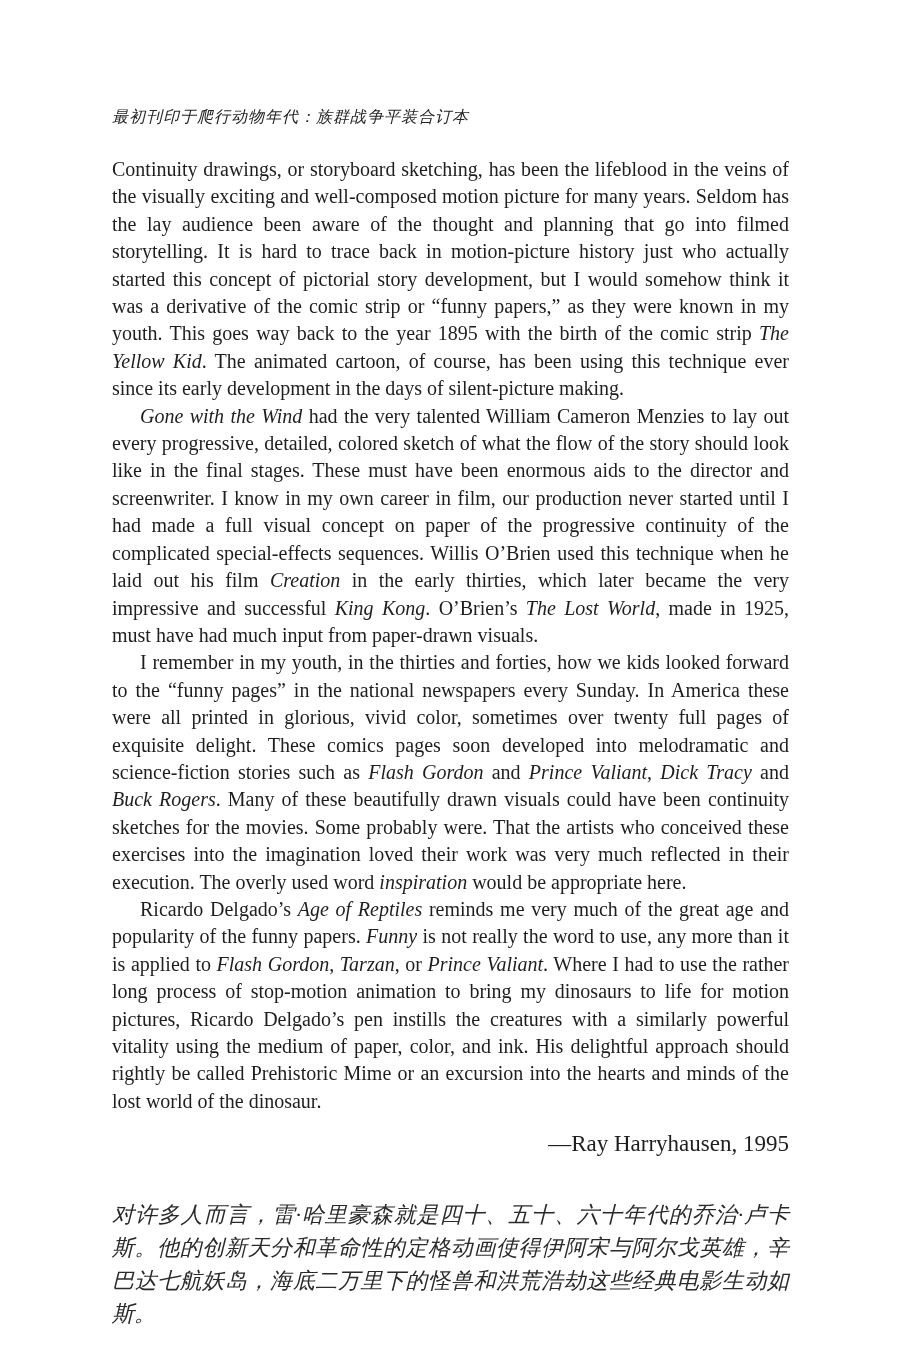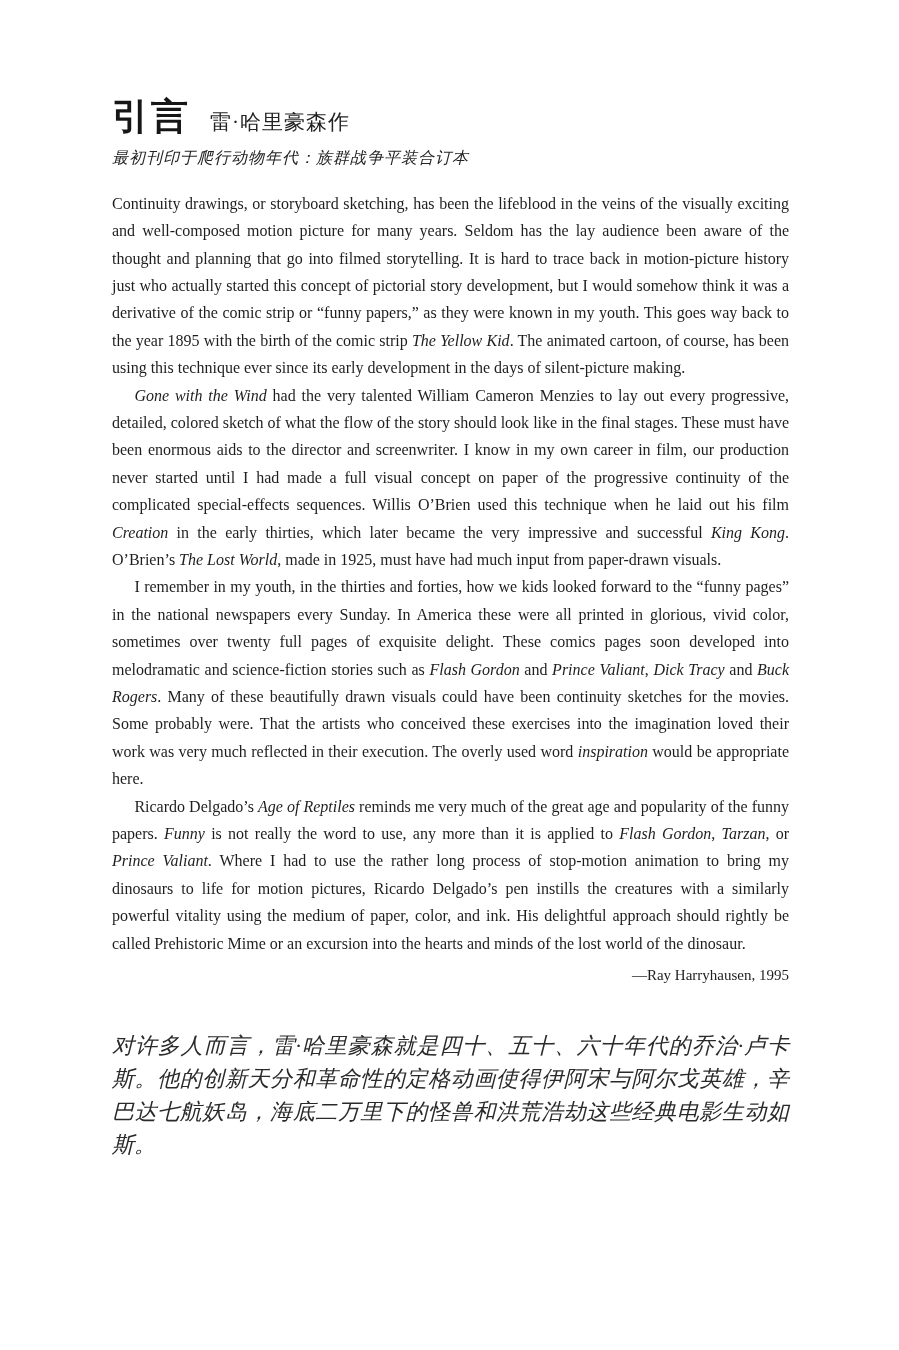--- a/index.html
+++ b/index.html
@@ -41,57 +41,53 @@
     letter-spacing: 1px;
   }
   .subtitle {
     margin-top: 10px;
     font-size: 16px;
     font-style: italic;
     color: #242424;
     letter-spacing: 1px;
   }
   .essay {
-    margin-top: 21px;
-    font-size: 16px;
+    margin-top: 28px;
+    font-size: 20px;
     line-height: 27.4px;
     text-align: justify;
     hyphens: auto;
     -webkit-hyphens: auto;
   }
   .essay p {
     margin: 0;
   }
   .essay p.indent {
     text-indent: 1.4em;
   }
   .signature {
     text-align: right;
-    font-size: 15px;
+    font-size: 23px;
     line-height: 27.4px;
-    margin-top: 5px;
+    margin-top: 15px;
   }
   .footnote {
     margin-top: 40px;
     font-size: 22px;
     line-height: 33px;
     font-style: italic;
     color: #2a2a2a;
     text-align: justify;
   }
 </style>
 </head>
 <body>
 
 <div class="page">
 
-  <div class="title-row">
-    <h1 class="page-title">引言</h1>
-    <span class="byline">雷·哈里豪森作</span>
-  </div>
 
   <div class="subtitle">最初刊印于爬行动物年代：族群战争平装合订本</div>
 
   <div class="essay">
       <p><span>Continuity drawings, or storyboard sketching, has been the lifeblood in the veins of the visually exciting and well-composed motion picture for many years. Seldom has the lay audience been aware of the thought and planning that go into filmed storytelling. It is hard to trace back in motion-picture history just who actually started this concept of pictorial story development, but I would somehow think it was a derivative of the comic strip or “funny papers,” as they were known in my youth. This goes way back to the year 1895 with the birth of the comic strip </span><em>The Yellow Kid</em><span>. The animated cartoon, of course, has been using this technique ever since its early development in the days of silent-picture making.</span></p>
       <p class="indent"><em>Gone with the Wind</em><span> had the very talented William Cameron Menzies to lay out every progressive, detailed, colored sketch of what the flow of the story should look like in the final stages. These must have been enormous aids to the director and screenwriter. I know in my own career in film, our production never started until I had made a full visual concept on paper of the progressive continuity of the complicated special-effects sequences. Willis O’Brien used this technique when he laid out his film </span><em>Creation</em><span> in the early thirties, which later became the very impressive and successful </span><em>King Kong</em><span>. O’Brien’s </span><em>The Lost World</em><span>, made in 1925, must have had much input from paper-drawn visuals.</span></p>
       <p class="indent"><span>I remember in my youth, in the thirties and forties, how we kids looked forward to the “funny pages” in the national newspapers every Sunday. In America these were all printed in glorious, vivid color, sometimes over twenty full pages of exquisite delight. These comics pages soon developed into melodramatic and science-fiction stories such as </span><em>Flash Gordon</em><span> and </span><em>Prince Valiant</em><span>, </span><em>Dick Tracy</em><span> and </span><em>Buck Rogers</em><span>. Many of these beautifully drawn visuals could have been continuity sketches for the movies. Some probably were. That the artists who conceived these exercises into the imagination loved their work was very much reflected in their execution. The overly used word </span><em>inspiration</em><span> would be appropriate here.</span></p>
       <p class="indent"><span>Ricardo Delgado’s </span><em>Age of Reptiles</em><span> reminds me very much of the great age and popularity of the funny papers. </span><em>Funny</em><span> is not really the word to use, any more than it is applied to </span><em>Flash Gordon</em><span>, </span><em>Tarzan</em><span>, or </span><em>Prince Valiant</em><span>. Where I had to use the rather long process of stop-motion animation to bring my dinosaurs to life for motion pictures, Ricardo Delgado’s pen instills the creatures with a similarly powerful vitality using the medium of paper, color, and ink. His delightful approach should rightly be called Prehistoric Mime or an excursion into the hearts and minds of the lost world of the dinosaur.</span></p>
     </div>
 

